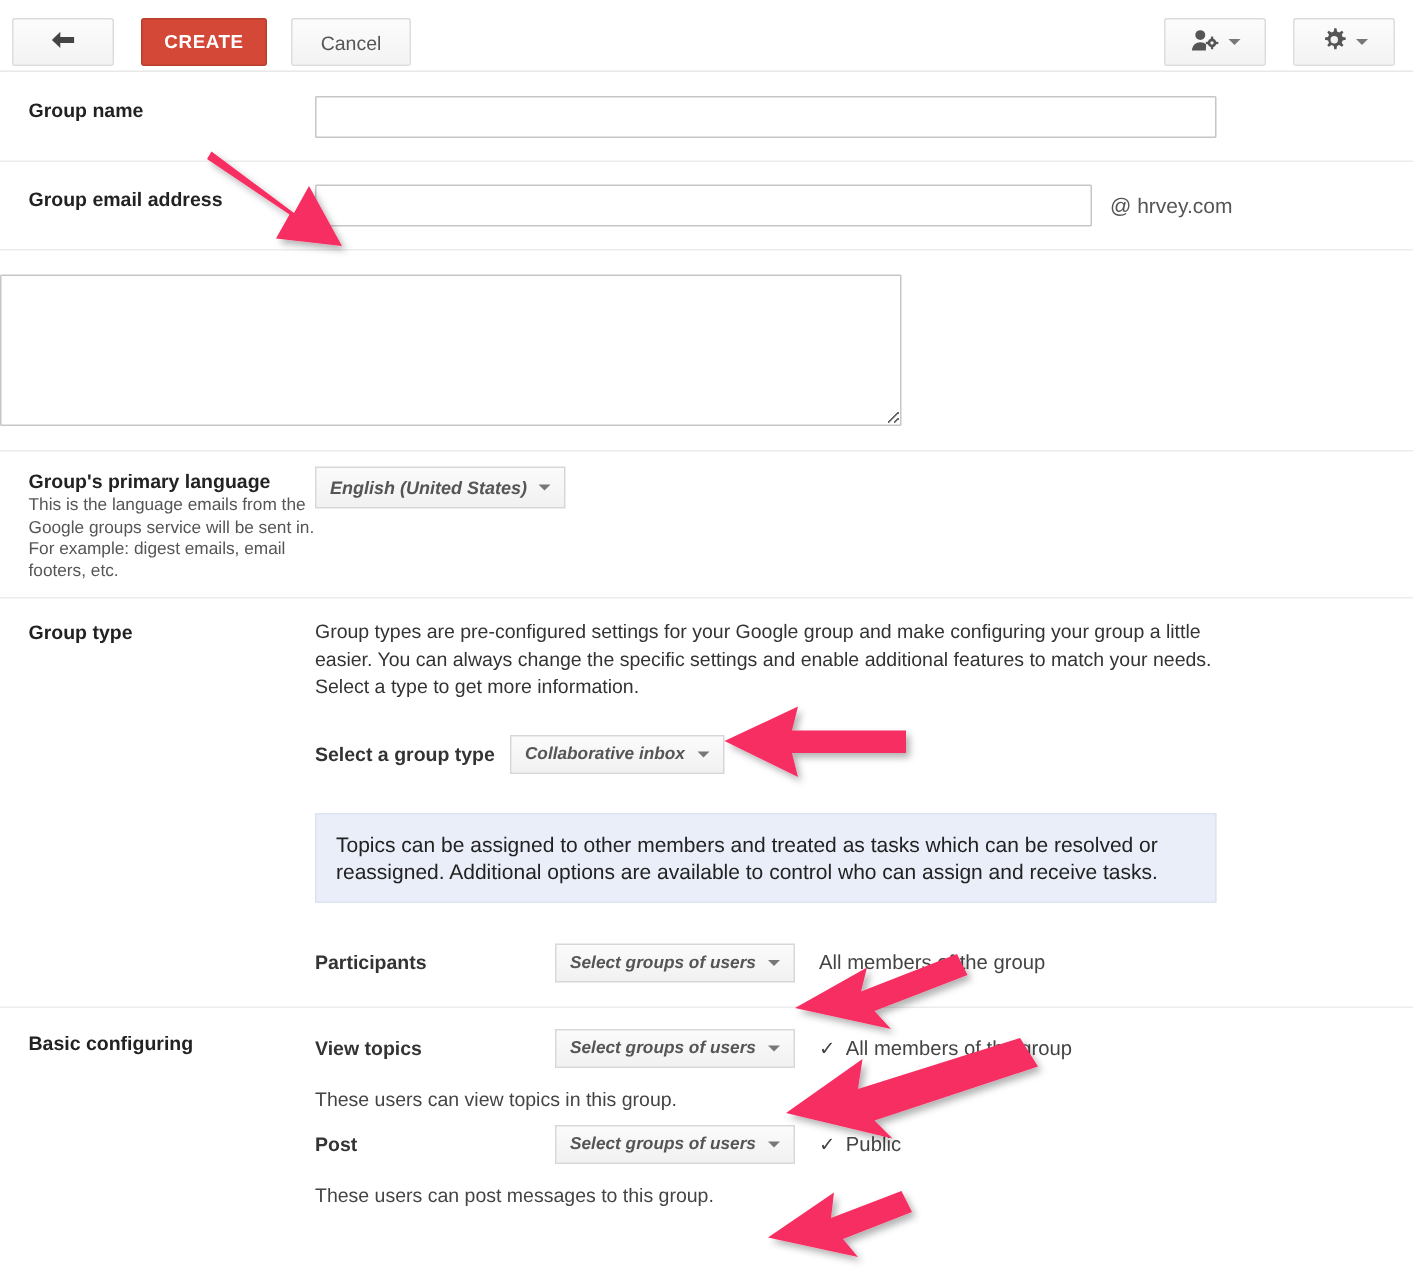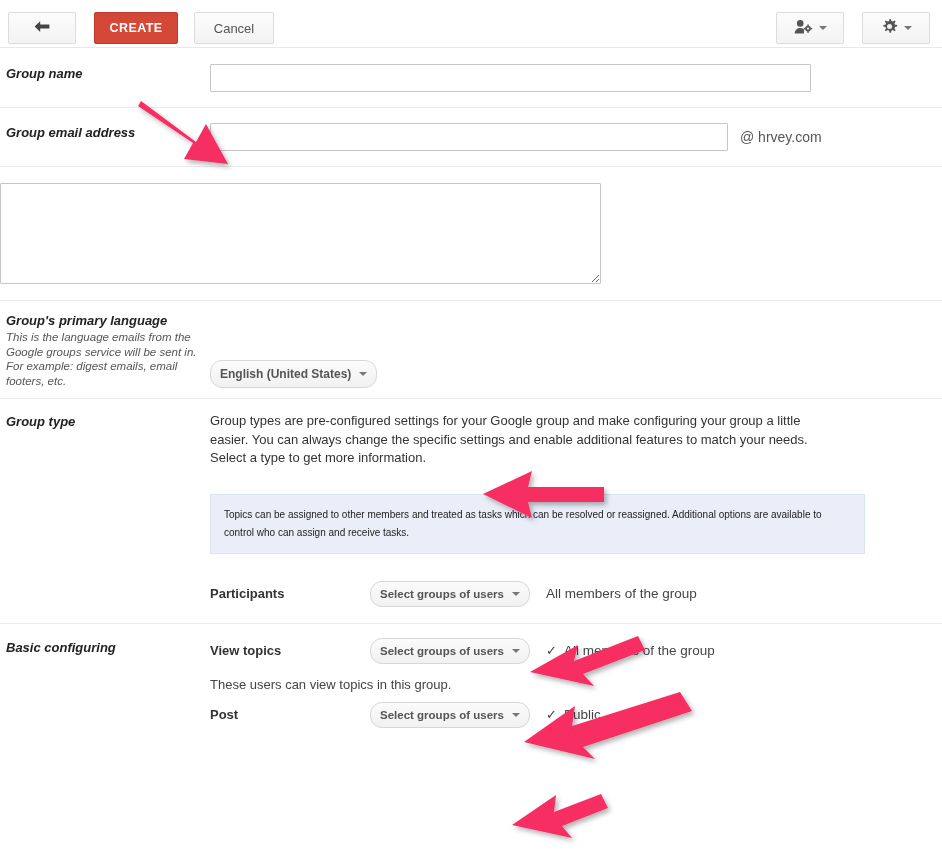--- a/index.html
+++ b/index.html
@@ -93,27 +93,26 @@
   
   .section {
     display: flex;
     border-bottom: 1px solid #ececec;
     padding: 14px 0 14px 0;
     box-sizing: border-box;
   }
   .sec-label {
     width: 210px;
     flex: 0 0 210px;
-    padding-left: 6px;
+    padding-left: 19px;
     box-sizing: border-box;
     font-size: 13px;
     font-weight: bold;
     color: #222;
     padding-top: 2px;
-    font-style: italic;
   }
   .sec-body {
     flex: 1 1 auto;
     padding-right: 18px;
   }
   .sec-sub {
     font-weight: normal;
     font-size: 11.5px;
     color: #555;
     line-height: 14.5px;
@@ -164,27 +163,28 @@
   
   .dd {
     box-sizing: border-box;
     height: 26px;
     display: inline-flex;
     align-items: center;
     gap: 8px;
     padding: 0 9px;
     background: linear-gradient(#fbfbfb, #f1f1f1);
     border: 1px solid #d7d7d7;
-    border-radius: 12px;
+    border-radius: 0;
     font-size: 11.5px;
     font-weight: bold;
     color: #555;
     cursor: pointer;
     user-select: none;
     white-space: nowrap;
+    font-style: italic;
   }
   .dd.lang { font-size: 12px; height: 28px; }
 
   
   .gt-desc {
     font-size: 13px;
     color: #333;
     line-height: 18.5px;
     max-width: 604px;
   }
@@ -195,25 +195,25 @@
     margin-top: 22px;
   }
   .gt-select-label {
     font-size: 13px;
     font-weight: bold;
     color: #333;
   }
   .infobox {
     margin-top: 26px;
     box-sizing: border-box;
-    width: 655px;
+    width: 601px;
     background: #e9eef8;
     border: 1px solid #dde3f0;
     padding: 11px 13px;
-    font-size: 10px;
+    font-size: 14px;
     color: #222;
     line-height: 18px;
   }
 
   
   .perm-row {
     display: flex;
     align-items: center;
     gap: 0;
   }
@@ -316,38 +316,45 @@
     <span class="email-suffix">@ hrvey.com</span>
   </div>
 </div>
 
 <div class="section" style="padding-top:16px;padding-bottom:16px;">
   <div class="sec-body">
     <textarea class="txt-area" style=""></textarea>
   </div>
 </div>
 
-<div class="section" style="padding-top:10px;padding-bottom:10px;align-items:flex-end;">
+<div class="section" style="padding-top:10px;padding-bottom:10px;">
   <div class="sec-label" style="width:210px;flex:0 0 210px;">
     <div>Group's primary language</div>
     <div class="sec-sub">This is the language emails from the Google groups service will be sent in. For example: digest emails, email footers, etc.</div>
   </div>
   <div class="sec-body">
     <div class="dd lang">
       <span>English (United States)</span>
       <span class="caret"></span>
     </div>
   </div>
 </div>
 
 <div class="section" style="padding-top:13px;padding-bottom:16px;">
   <div class="sec-label">Group type</div>
   <div class="sec-body">
     <div class="gt-desc">Group types are pre-configured settings for your Google group and make configuring your group a little easier. You can always change the specific settings and enable additional features to match your needs. Select a type to get more information.</div>
 
+    <div class="gt-select-row">
+      <span class="gt-select-label">Select a group type</span>
+      <span class="dd">
+        <span>Collaborative inbox</span>
+        <span class="caret"></span>
+      </span>
+    </div>
 
     <div class="infobox">Topics can be assigned to other members and treated as tasks which can be resolved or reassigned. Additional options are available to control who can assign and receive tasks.</div>
 
     <div class="perm-row" style="margin-top:27px;">
       <span class="perm-name">Participants</span>
       <span class="perm-dd-wrap">
         <span class="dd">
           <span>Select groups of users</span>
           <span class="caret"></span>
         </span>
@@ -387,20 +394,21 @@
           <span class="dd">
             <span>Select groups of users</span>
             <span class="caret"></span>
           </span>
         </span>
         <span class="perm-value">
           <span class="check">✓</span>
           <span>Public</span>
         </span>
       </div>
+      <div class="perm-help">These users can post messages to this group.</div>
     </div>
 
   </div>
 </div>
 
 <svg class="arrow-layer" width="942" height="854" viewBox="0 0 942 854">
   <defs>
     <filter id="arrowShadow" x="-30%" y="-30%" width="180%" height="180%">
       <feDropShadow dx="2.5" dy="3" stdDeviation="2.6" flood-color="#000" flood-opacity="0.30"></feDropShadow>
     </filter>

